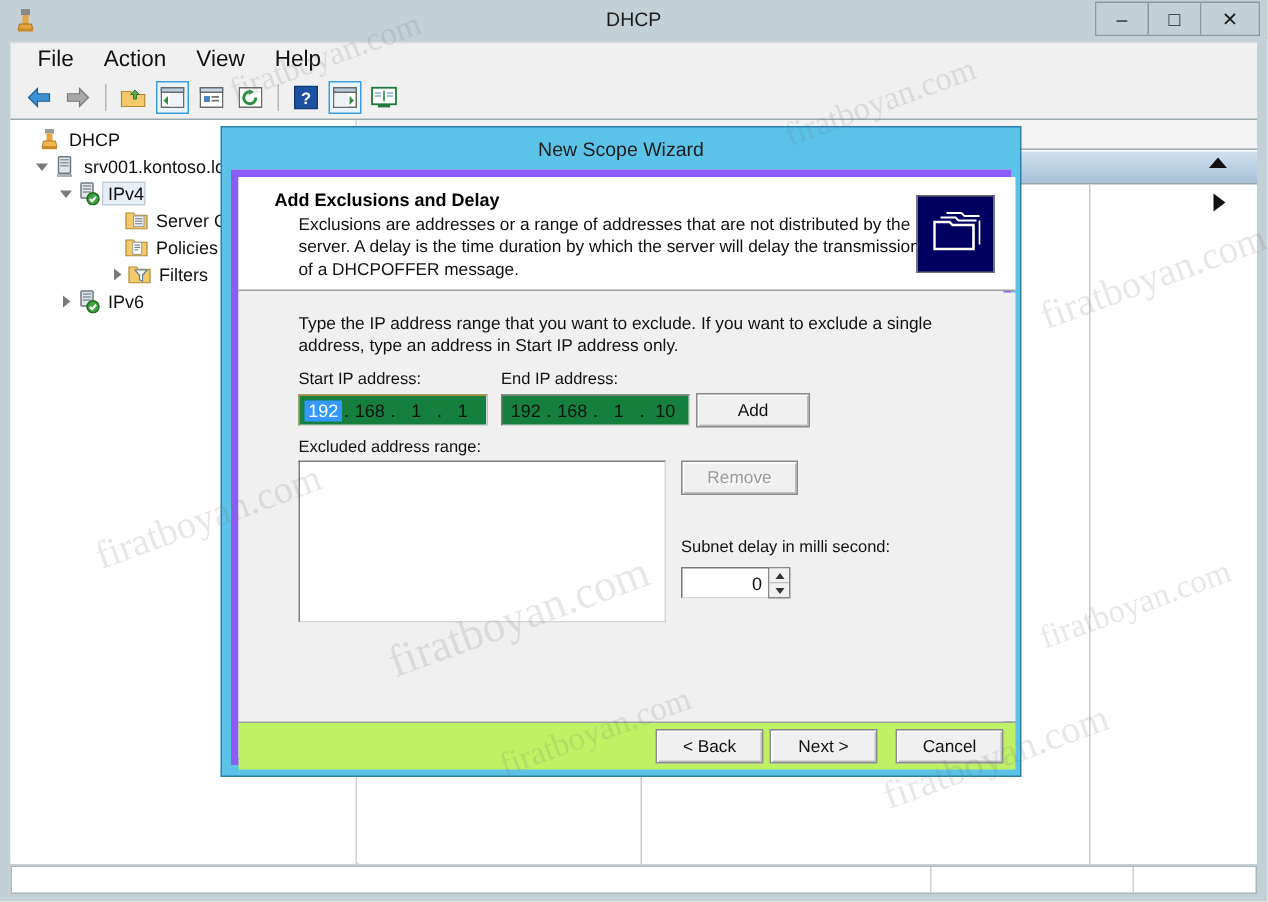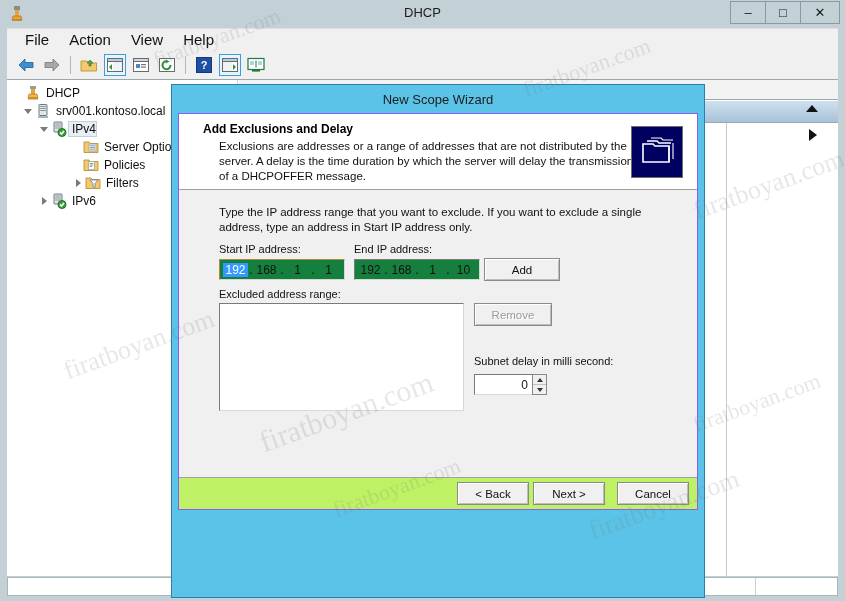--- a/index.html
+++ b/index.html
@@ -160,36 +160,36 @@
     position: absolute; left: 7px; top: 577px;
     width: 831px; height: 19px;
     background: #ffffff;
     border: 1px solid #a9b6bb;
     display: flex;
   }
   .status-cell { height: 100%; border-right: 1px solid #cfcfcf; }
 
   
   #wizard {
-    position: absolute; left: 172px; top: 85px;
-    width: 532px; height: 512px;
+    position: absolute; left: 148px; top: 85px;
+    width: 532px; height: 432px;
     background: #5bc3e8;
     box-shadow: 0 0 0 1px #2b7fa8;
   }
   #wizard-title {
     position: absolute; left: 0; top: 0;
     width: 532px; height: 28px;
     display: flex; align-items: center; justify-content: center;
     color: #1c1c1c; font-size: 13px;
   }
   #wizard-body {
     position: absolute; left: 6px; top: 28px;
     width: 520px; height: 397px;
     background: #f0f0f0;
-    border: 1px solid #8b5cf6;
+    border: 5px solid #8b5cf6;
   }
 
   
   #wiz-header {
     position: absolute; left: 0; top: 0;
     width: 518px; height: 76px;
     background: #ffffff;
     border-bottom: 1px solid #9f9f9f;
   }
   #wiz-header-title {

